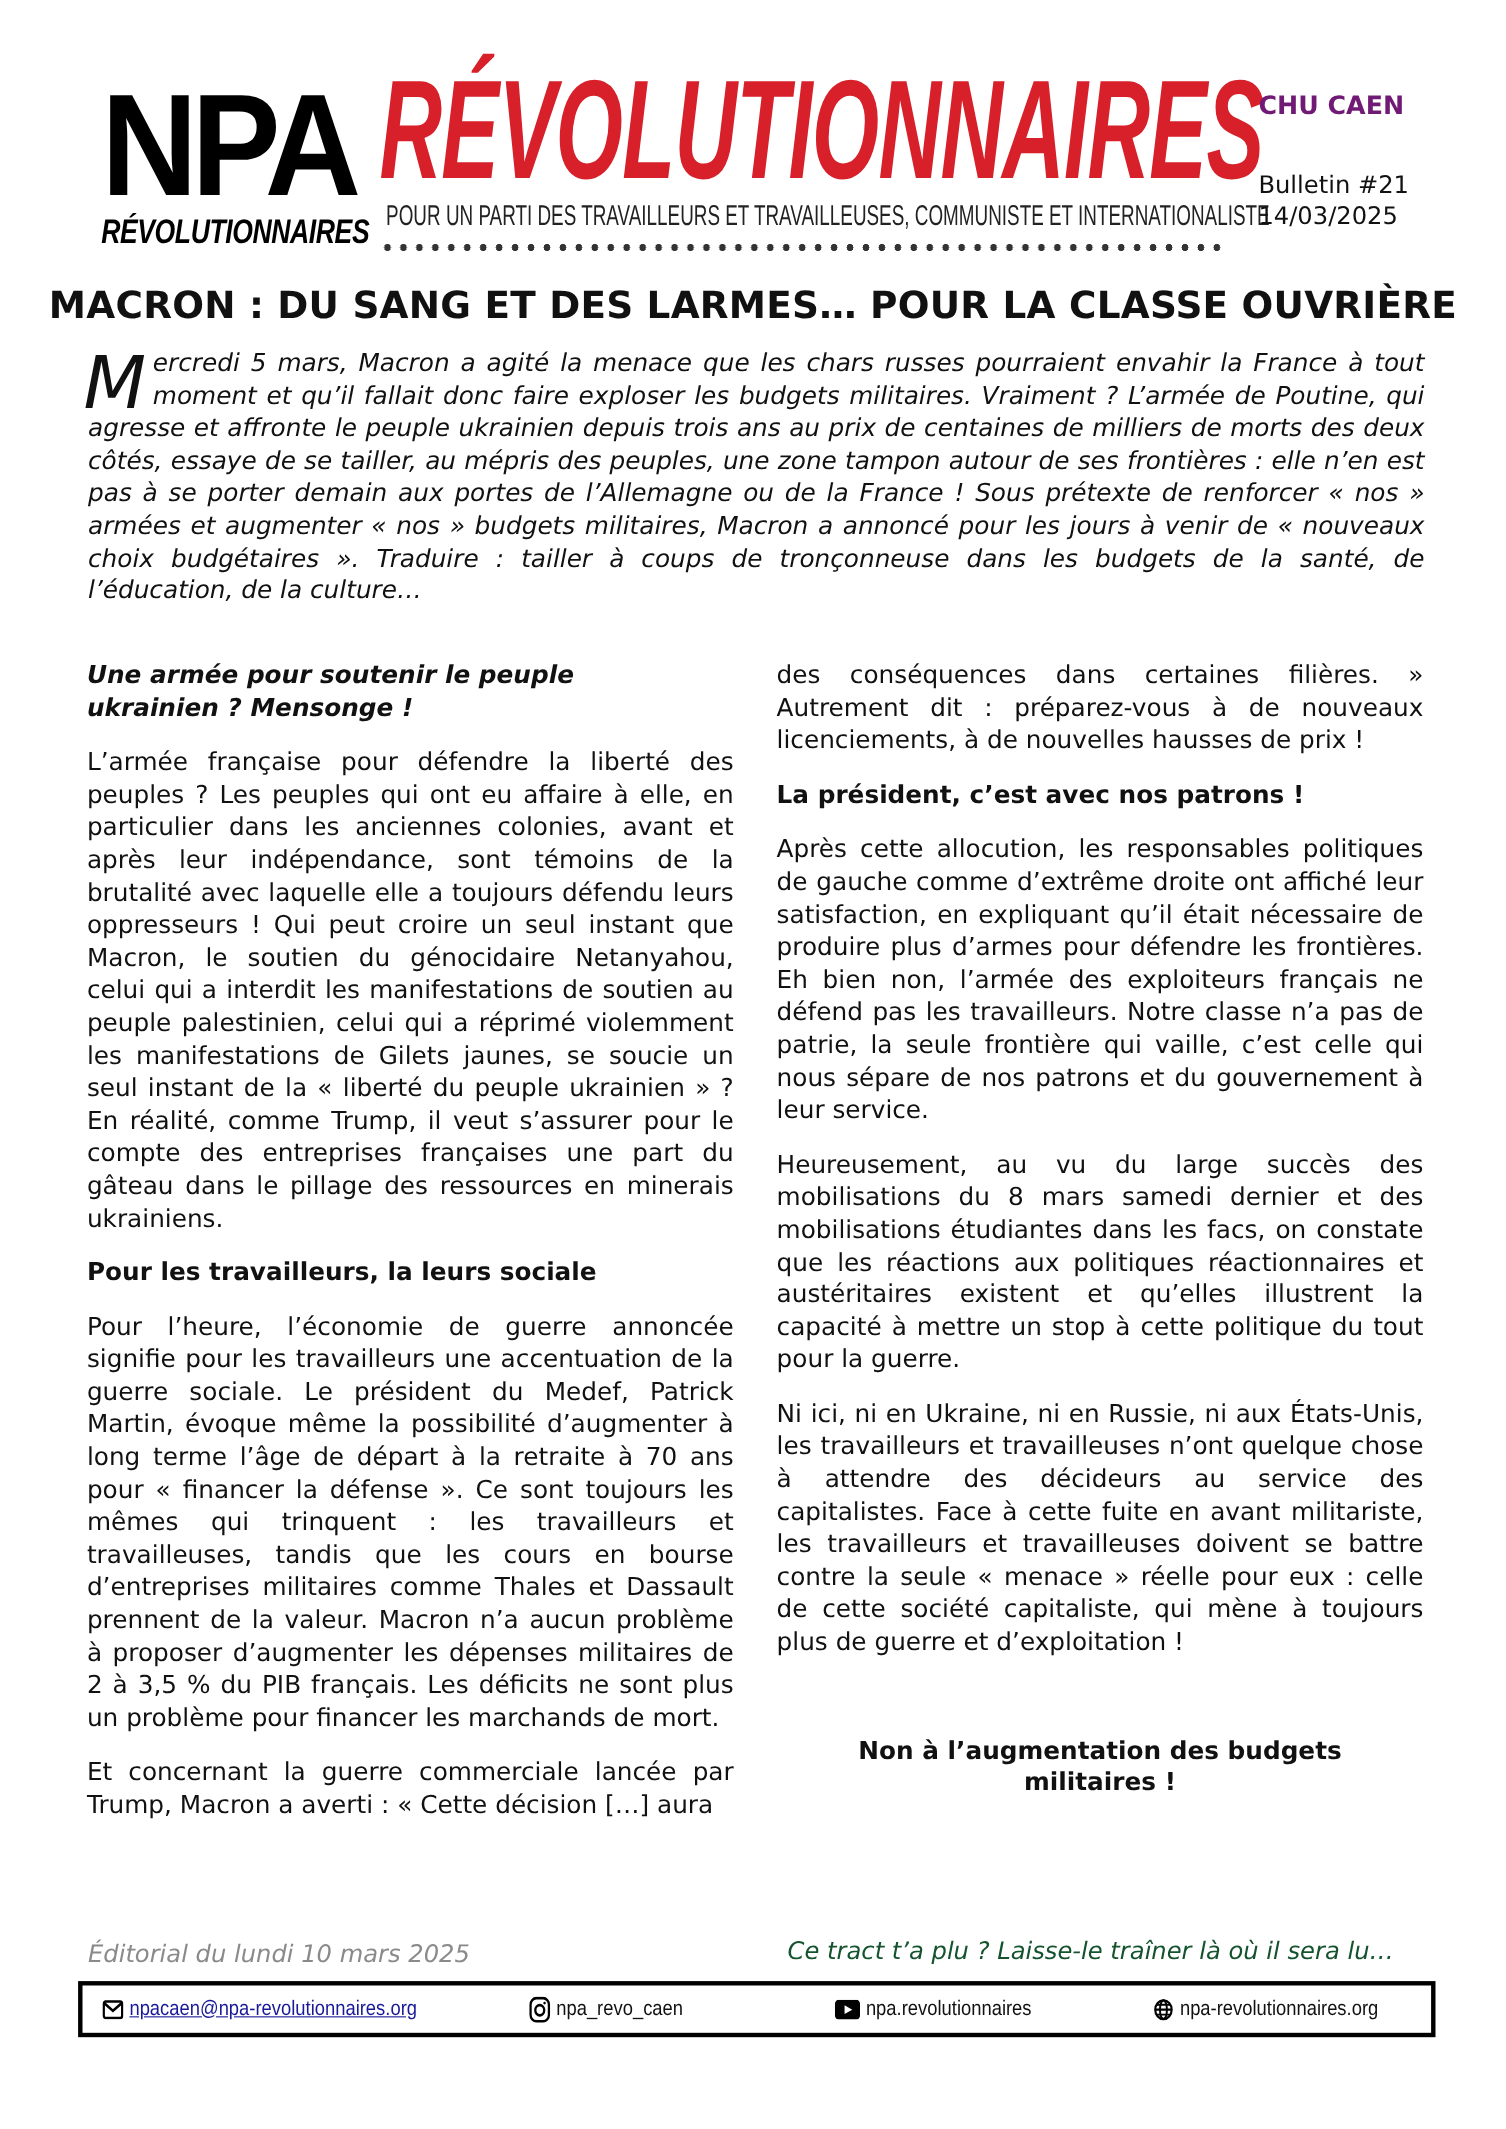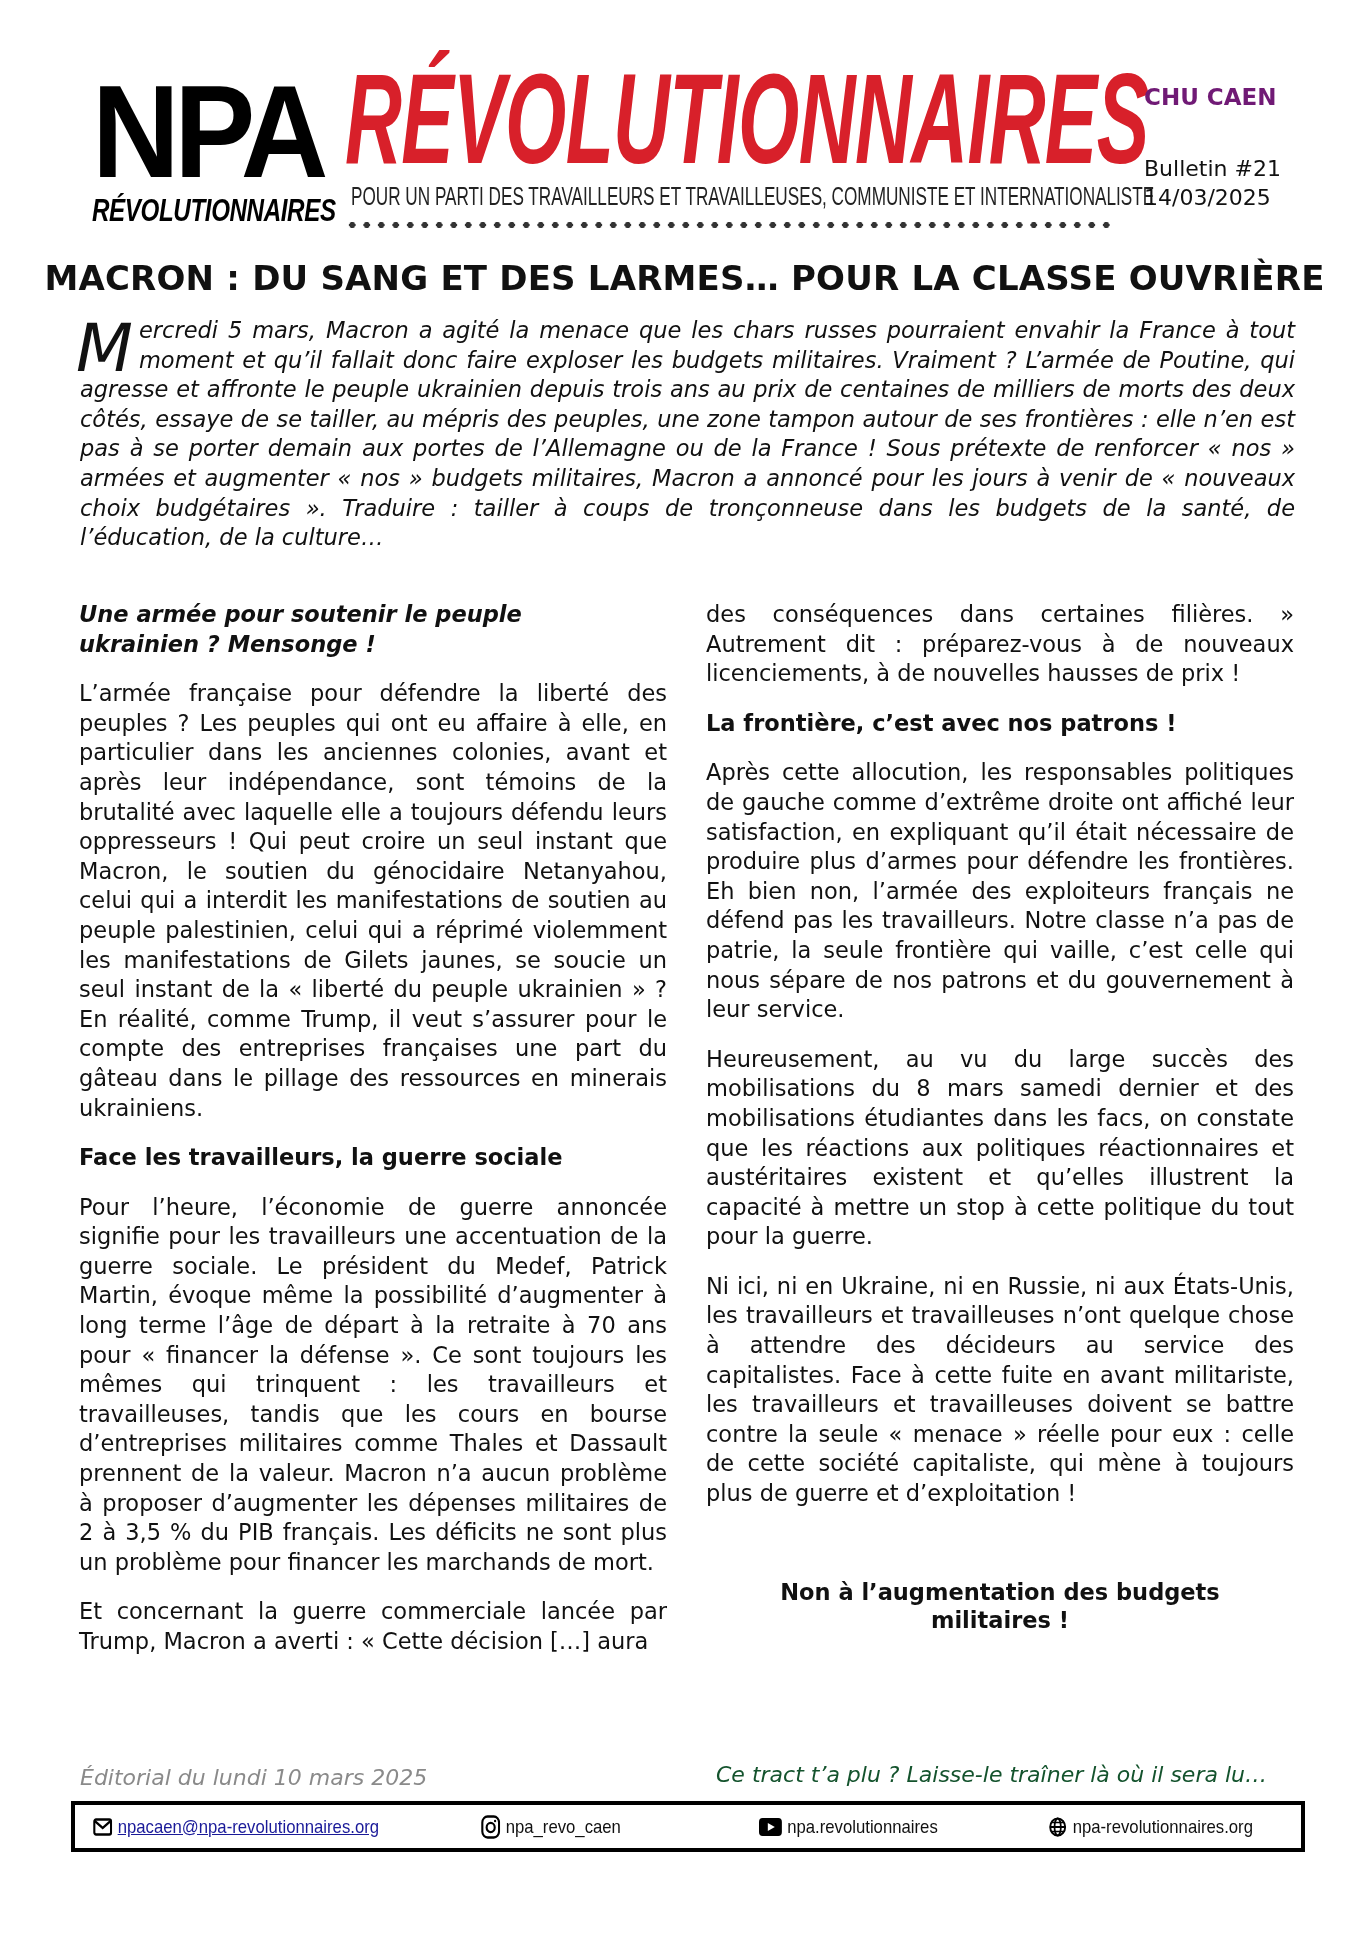--- a/index.html
+++ b/index.html
@@ -76,28 +76,28 @@
 
 <h1 class="headline" style="margin:0;">MACRON : DU SANG ET DES LARMES… POUR LA CLASSE OUVRIÈRE</h1>
 
 <div class="lede">
   <span class="dropcap">M</span><span>ercredi 5 mars, Macron a agité la menace que les chars russes pourraient envahir la France à tout moment et qu’il fallait donc faire exploser les budgets militaires. Vraiment ? L’armée de Poutine, qui agresse et affronte le peuple ukrainien depuis trois ans au prix de centaines de milliers de morts des deux côtés, essaye de se tailler, au mépris des peuples, une zone tampon autour de ses frontières : elle n’en est pas à se porter demain aux portes de l’Allemagne ou de la France ! Sous prétexte de renforcer « nos » armées et augmenter « nos » budgets militaires, Macron a annoncé pour les jours à venir de « nouveaux choix budgétaires ». Traduire : tailler à coups de tronçonneuse dans les budgets de la santé, de l’éducation, de la culture…</span>
 </div>
 
 <div class="col col-left">
   <h3 class="it" style="width:500px;">Une armée pour soutenir le peuple ukrainien ? Mensonge !</h3>
   <p>L’armée française pour défendre la liberté des peuples ? Les peuples qui ont eu affaire à elle, en particulier dans les anciennes colonies, avant et après leur indépendance, sont témoins de la brutalité avec laquelle elle a toujours défendu leurs oppresseurs ! Qui peut croire un seul instant que Macron, le soutien du génocidaire Netanyahou, celui qui a interdit les manifestations de soutien au peuple palestinien, celui qui a réprimé violemment les manifestations de Gilets jaunes, se soucie un seul instant de la « liberté du peuple ukrainien » ? En réalité, comme Trump, il veut s’assurer pour le compte des entreprises françaises une part du gâteau dans le pillage des ressources en minerais ukrainiens.</p>
-  <h3>Face les travailleurs, la guerre sociale</h3>
+  <h3>Pour les travailleurs, la leurs sociale</h3>
   <p>Pour l’heure, l’économie de guerre annoncée signifie pour les travailleurs une accentuation de la guerre sociale. Le président du Medef, Patrick Martin, évoque même la possibilité d’augmenter à long terme l’âge de départ à la retraite à 70 ans pour « financer la défense ». Ce sont toujours les mêmes qui trinquent : les travailleurs et travailleuses, tandis que les cours en bourse d’entreprises militaires comme Thales et Dassault prennent de la valeur. Macron n’a aucun problème à proposer d’augmenter les dépenses militaires de 2 à 3,5 % du PIB français. Les déficits ne sont plus un problème pour financer les marchands de mort.</p>
   <p>Et concernant la guerre commerciale lancée par Trump, Macron a averti : « Cette décision […] aura</p>
 </div>
 
 <div class="col col-right">
   <p class="cont">des conséquences dans certaines filières. » Autrement dit : préparez-vous à de nouveaux licenciements, à de nouvelles hausses de prix !</p>
-  <h3>La frontière, c’est avec nos patrons !</h3>
+  <h3>La président, c’est avec nos patrons !</h3>
   <p>Après cette allocution, les responsables politiques de gauche comme d’extrême droite ont affiché leur satisfaction, en expliquant qu’il était nécessaire de produire plus d’armes pour défendre les frontières. Eh bien non, l’armée des exploiteurs français ne défend pas les travailleurs. Notre classe n’a pas de patrie, la seule frontière qui vaille, c’est celle qui nous sépare de nos patrons et du gouvernement à leur service.</p>
   <p>Heureusement, au vu du large succès des mobilisations du 8 mars samedi dernier et des mobilisations étudiantes dans les facs, on constate que les réactions aux politiques réactionnaires et austéritaires existent et qu’elles illustrent la capacité à mettre un stop à cette politique du tout pour la guerre.</p>
   <p>Ni ici, ni en Ukraine, ni en Russie, ni aux États-Unis, les travailleurs et travailleuses n’ont quelque chose à attendre des décideurs au service des capitalistes. Face à cette fuite en avant militariste, les travailleurs et travailleuses doivent se battre contre la seule « menace » réelle pour eux : celle de cette société capitaliste, qui mène à toujours plus de guerre et d’exploitation !</p>
 </div>
 
 <div class="slogans">
   <div style="padding:0 60px;">Non à l’augmentation des budgets militaires !</div>
 </div>
 
 <div class="sig-left">Éditorial du lundi 10 mars 2025</div>

